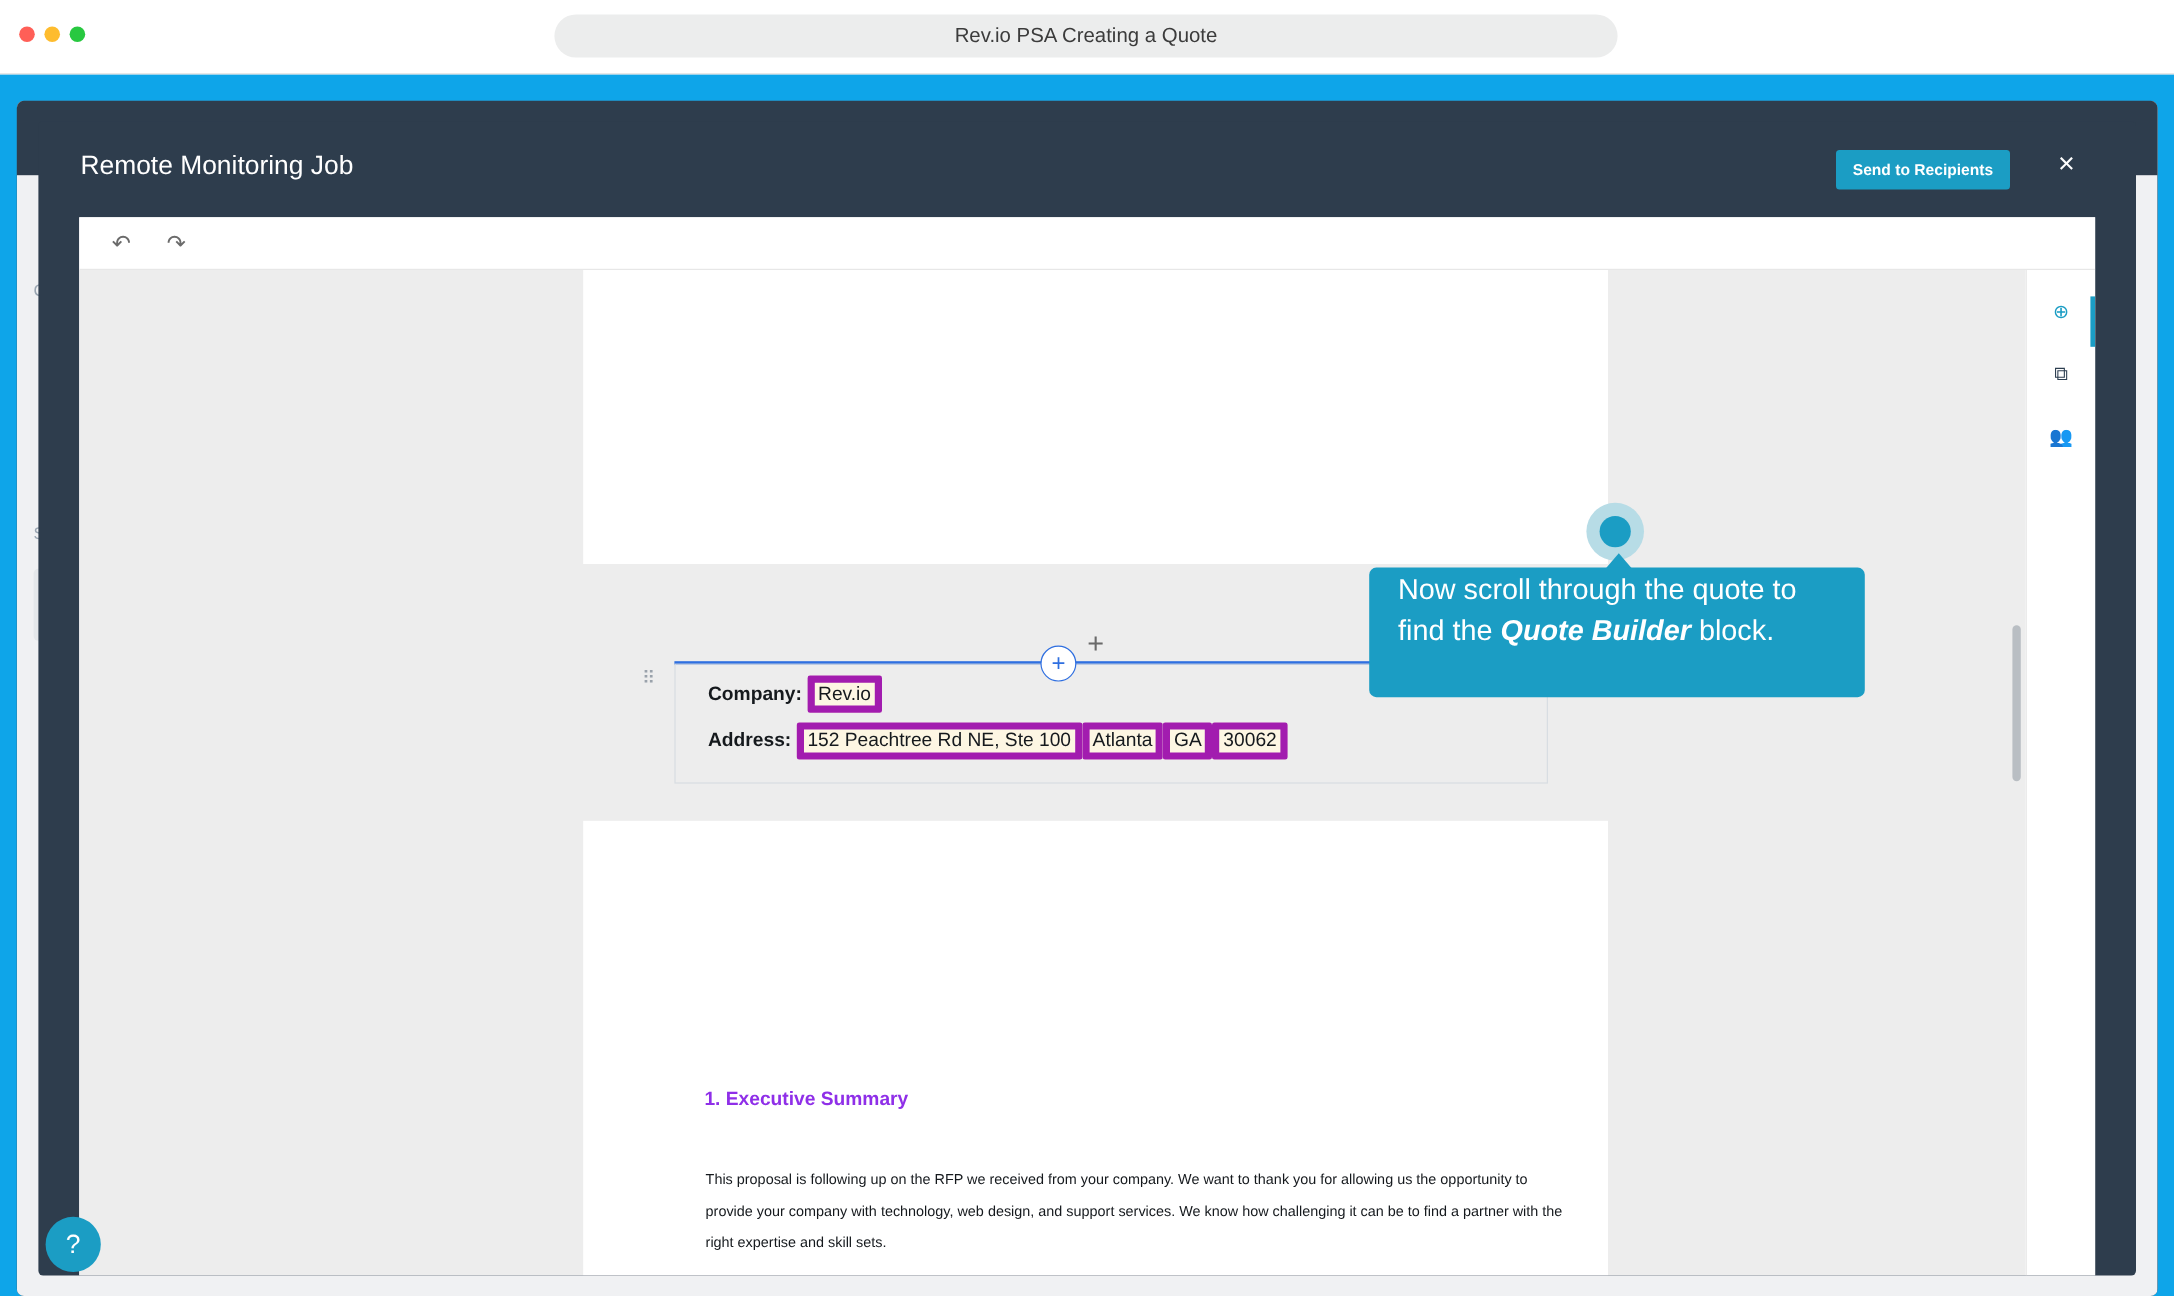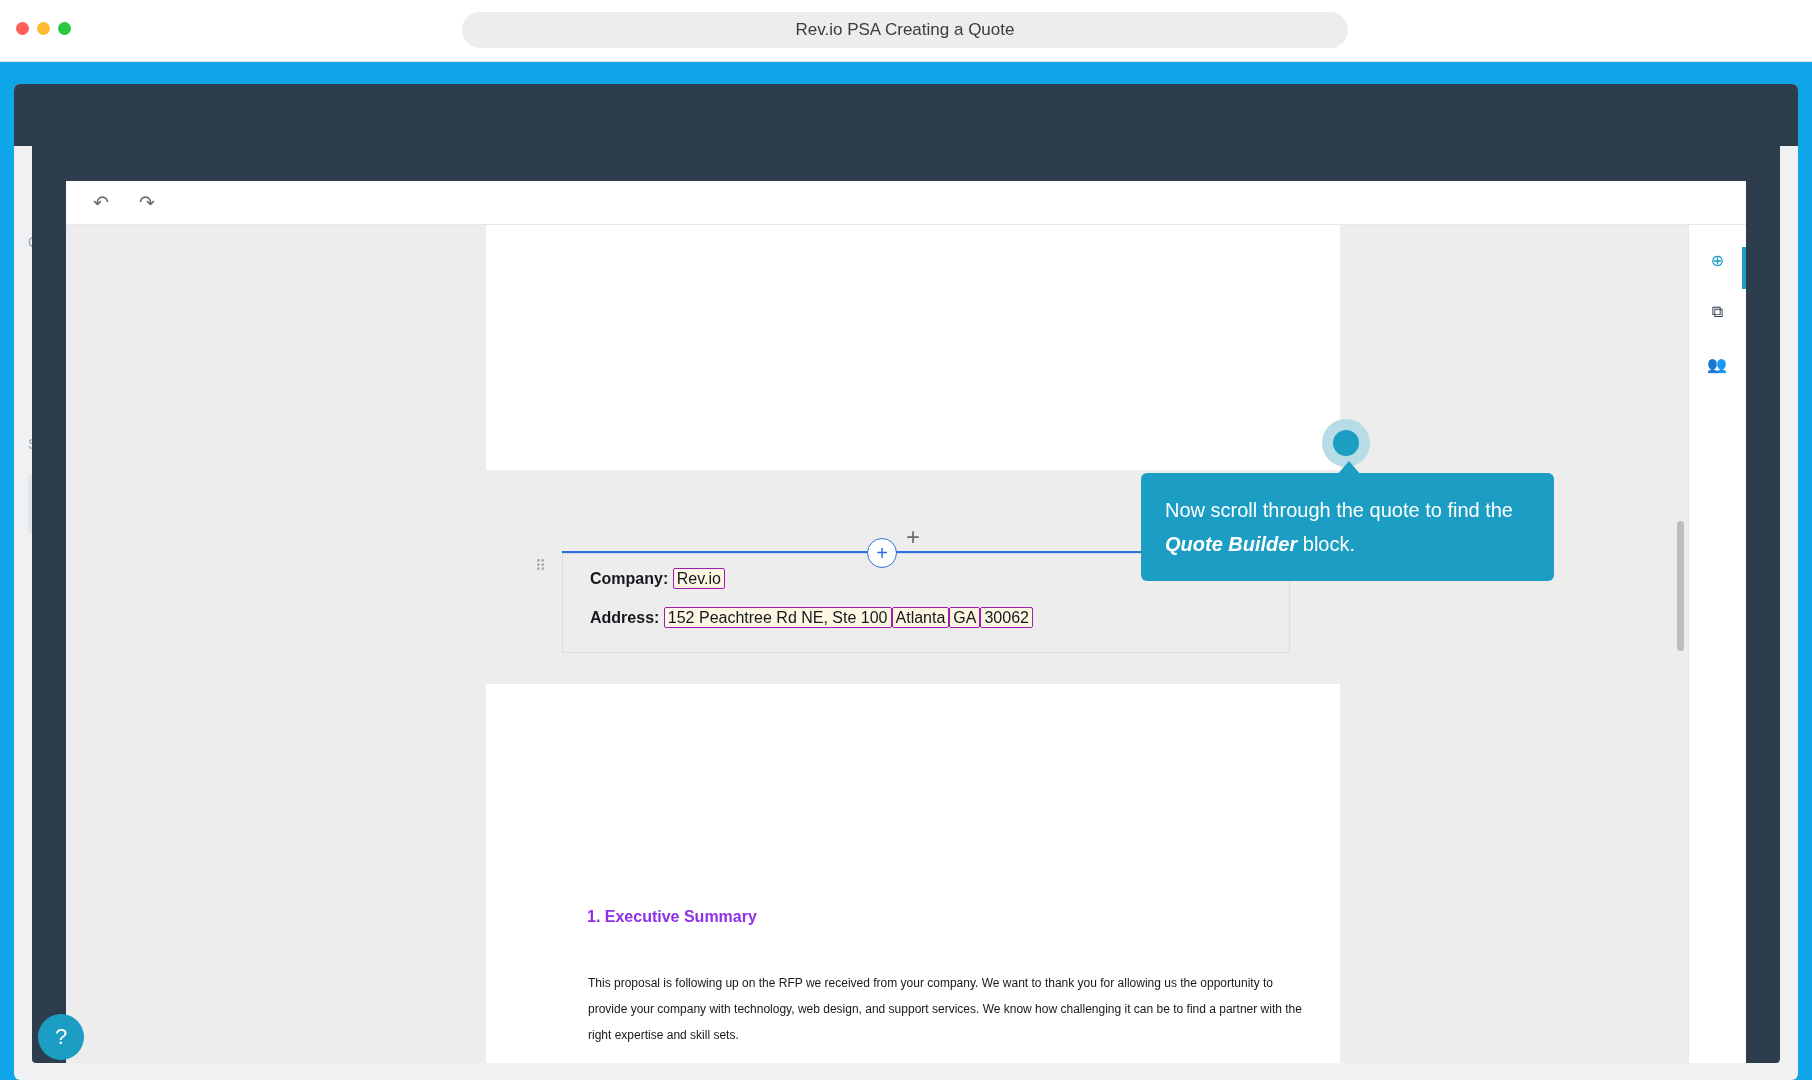--- a/index.html
+++ b/index.html
@@ -208,21 +208,21 @@
   }
 
   
   .doc-line {
     position: absolute;
     font-size: 16px; color: #15191d;
   }
   .lbl { font-weight: 700; }
   .token {
     background: #fdf6e3;
-    border: 1px solid #a21caf;
+    border: 6px solid #a21caf;
     padding: 1px 3px;
     border-radius: 2px;
     text-align: center;
   }
   .h-exec {
     position: absolute; left: 521px; top: 683px;
     font-size: 16px; color: #8f2fe8; font-weight: 700;
   }
   .para {
     position: absolute;
@@ -249,22 +249,22 @@
     display: flex; align-items: center; justify-content: center;
   }
   .coach-dot-inner {
     width: 26px; height: 26px; border-radius: 50%;
     background: #1b9dc4;
   }
   .coach-bubble {
     position: absolute; left: 1109px; top: 372px;
     width: 413px; min-height: 108px;
     background: #1b9dc4; border-radius: 6px;
-    color: #ffffff; font-size: 20px; line-height: 34px;
-    padding: 20px 24px;
+    color: #ffffff; font-size: 24px; line-height: 34px;
+    padding: 2px 24px;
   }
   .coach-arrow {
     position: absolute; left: 1305px; top: 360px;
     width: 0; height: 0;
     border-left: 12px solid transparent;
     border-right: 12px solid transparent;
     border-bottom: 14px solid #1b9dc4;
   }
   .coach-bubble em {
     font-style: italic; font-weight: 700;
@@ -306,20 +306,25 @@
       <div class="bg-ghost-icon" style="left:1740px; top:56px;">●</div>
       <div class="bg-avatar-badge">4</div>
       <div class="bg-left-label" style="left:14px; top:150px;">Cu</div>
       <div class="bg-left-label" style="left:20px; top:285px;">I</div>
       <div class="bg-left-label" style="left:14px; top:352px;">Sc</div>
       <div class="bg-card"></div>
     </div>
 
     <div class="modal">
 
+      <div class="modal-header">
+        <div class="modal-title">Remote Monitoring Job</div>
+        <button class="send-btn">Send to Recipients</button>
+        <div class="close-x">×</div>
+      </div>
 
       <div class="editor">
 
         <div class="editor-toolbar">
           <div class="tool-icon">↶</div>
           <div class="tool-icon">↷</div>
         </div>
 
         <div class="canvas">
 

